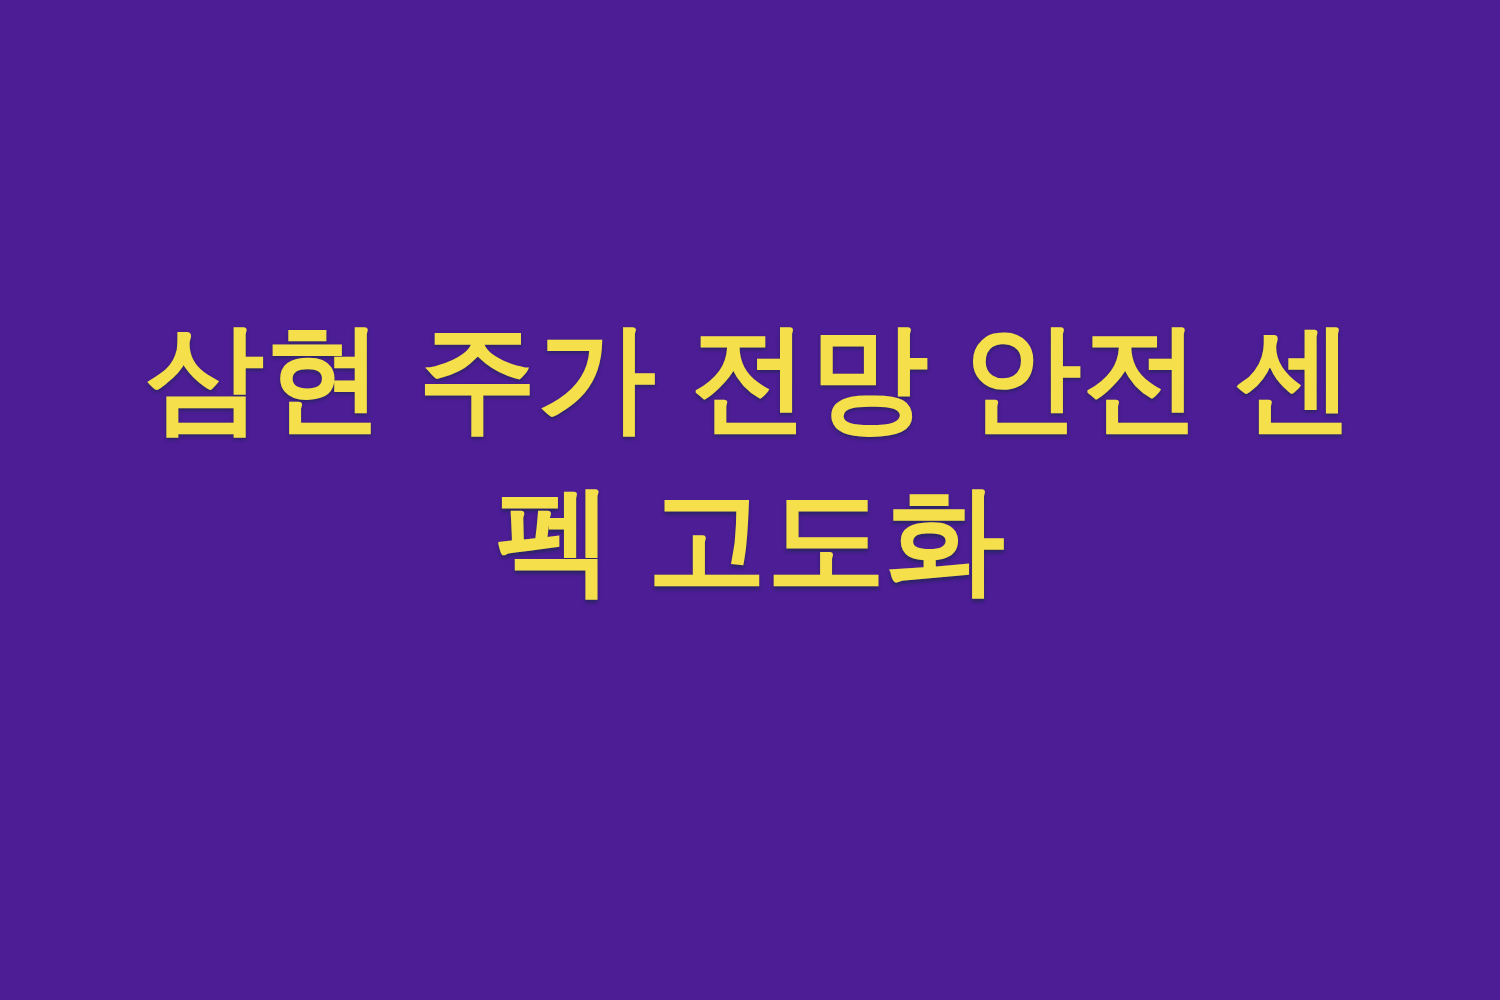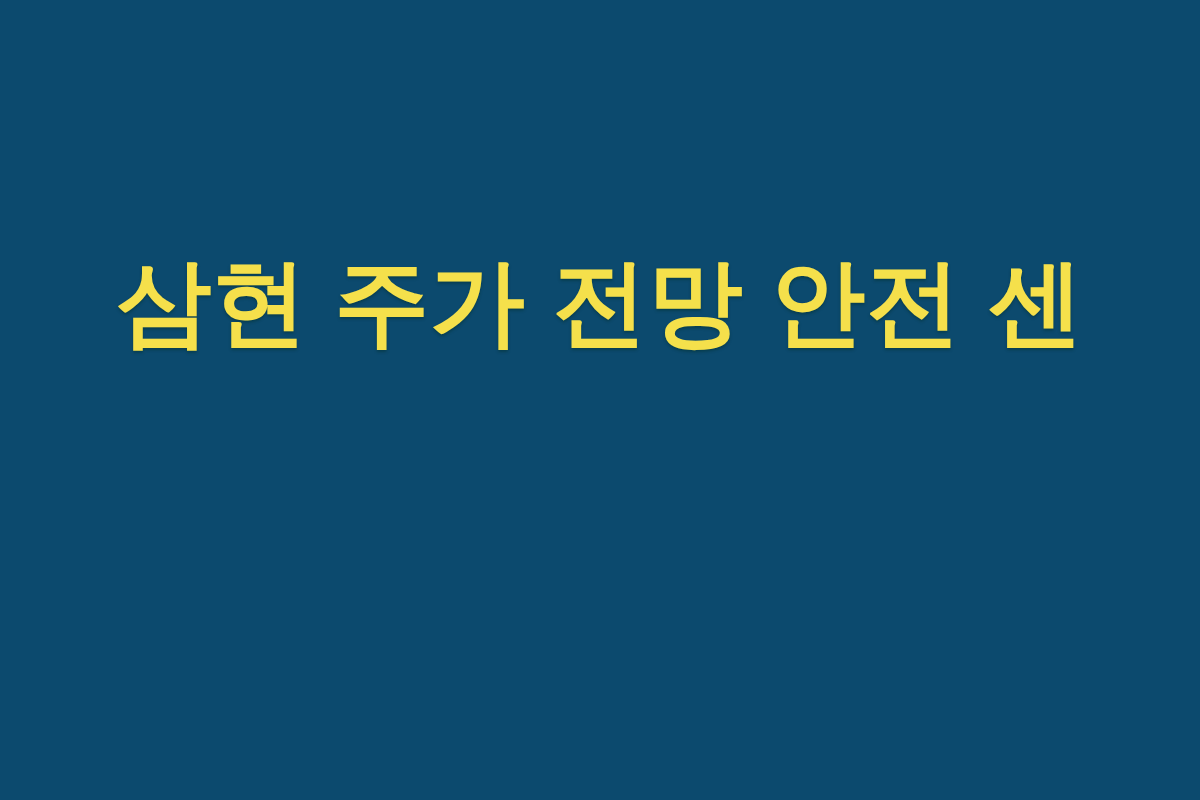--- a/index.html
+++ b/index.html
@@ -54,21 +54,22 @@
   }
 
   .headline .line {
     display: block;
     white-space: pre;
   }
 </style>
 </head>
 <body>
 
-<div class="banner" style="background-color: #0c4a6e;">
+<div class="banner" style="background-color: #4c1d95;">
 
   <div class="headline-block">
     <h1 class="headline" style="color: rgb(245, 224, 75);">
       <span class="line">삼현 주가 전망 안전 센</span>
+      <span class="line">펙 고도화</span>
     </h1>
   </div>
 
 </div>
 
 </body></html>

